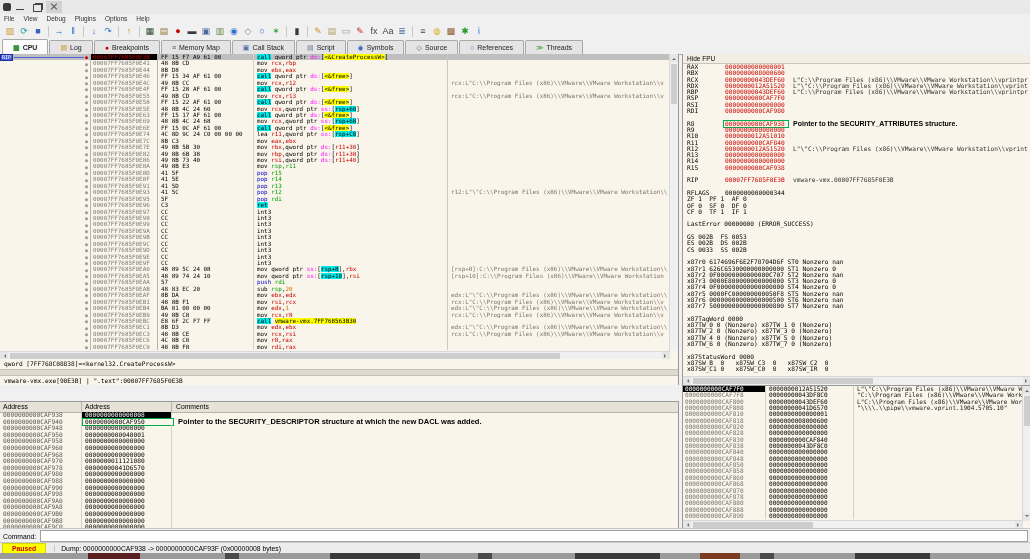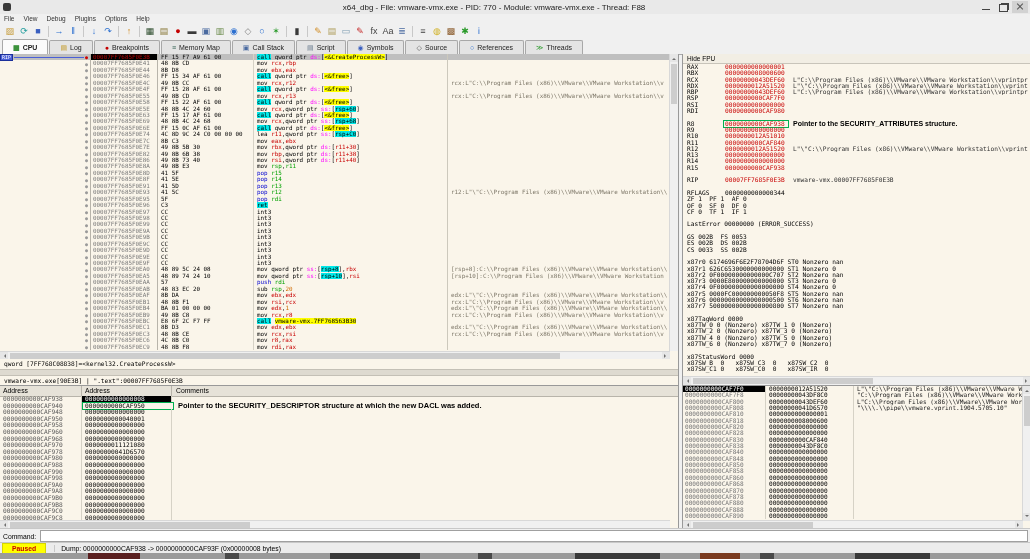--- a/index.html
+++ b/index.html
@@ -83,21 +83,21 @@
   .rname{width:38px;flex:none;padding-left:4px;color:#000;}
   .rval{width:62px;flex:none;color:#c80000;}
   .rval.plain{color:#000;}
   .rval.gbox{border:1px solid #00b050;margin:-1px 0 -1px -2px;padding:0 1px;}
   .rcmt{flex:1;overflow:hidden;color:#333;padding-left:6px;}
   .rcmt.bold{font-family:"Liberation Sans",sans-serif;font-weight:bold;font-size:7px;color:#000;padding-left:4px;}
   .rline{height:6.3px;padding-left:4px;color:#000;}
   .regs-h{left:0;bottom:0;width:348px;}
   
   .bottom{position:absolute;left:0;top:385px;width:1030px;height:143px;}
-  .dump{position:absolute;left:0;top:0;width:678px;height:143px;background:#faf5ea;border-right:1px solid #999;border-top:1px solid #999;}
+  .dump{position:absolute;left:0;top:16px;width:678px;height:143px;background:#faf5ea;border-right:1px solid #999;border-top:1px solid #999;}
   .dumphead{height:10px;display:flex;background:#e6e2d8;border-bottom:1px solid #b8b4aa;
     font-size:6.8px;line-height:10px;color:#000;}
   .dh1{width:78px;padding-left:3px;border-right:1px solid #b8b4aa;}
   .dh2{width:86px;padding-left:3px;border-right:1px solid #b8b4aa;}
   .dh3{flex:1;padding-left:4px;}
   .durows{position:absolute;left:0;top:10px;width:670px;height:125px;overflow:hidden;
     font-family:"DejaVu Sans Mono",monospace;font-size:6.2px;line-height:6.6px;}
   .durow{display:flex;height:6.6px;white-space:pre;align-items:center;}
   .du1{width:78px;flex:none;padding-left:3px;color:#555;border-right:1px solid #d6d2c6;}
   .du2{width:86px;flex:none;padding-left:3px;color:#000;border-right:1px solid #d6d2c6;}
@@ -130,21 +130,20 @@
   .sliver{position:absolute;left:0;top:553px;width:1030px;height:6px;background:#9a9a9a;overflow:hidden;}
   .sliver .seg{position:absolute;top:0;height:6px;}
 </style>
 </head>
 <body>
 
 <div class="win">
 
   <div class="titlebar">
     <div class="appicon"></div>
-    <div class="title-text">x64_dbg - File: vmware-vmx.exe - PID: 770 - Module: vmware-vmx.exe - Thread: F88</div>
     <div class="wbtns">
       <div class="wbtn">
           <div class="bar"></div>
         </div>
       <div class="wbtn">
           <div class="box2"></div>
           <div class="box"></div>
         </div>
       <div class="wbtn close">
           <div class="x1"></div>

